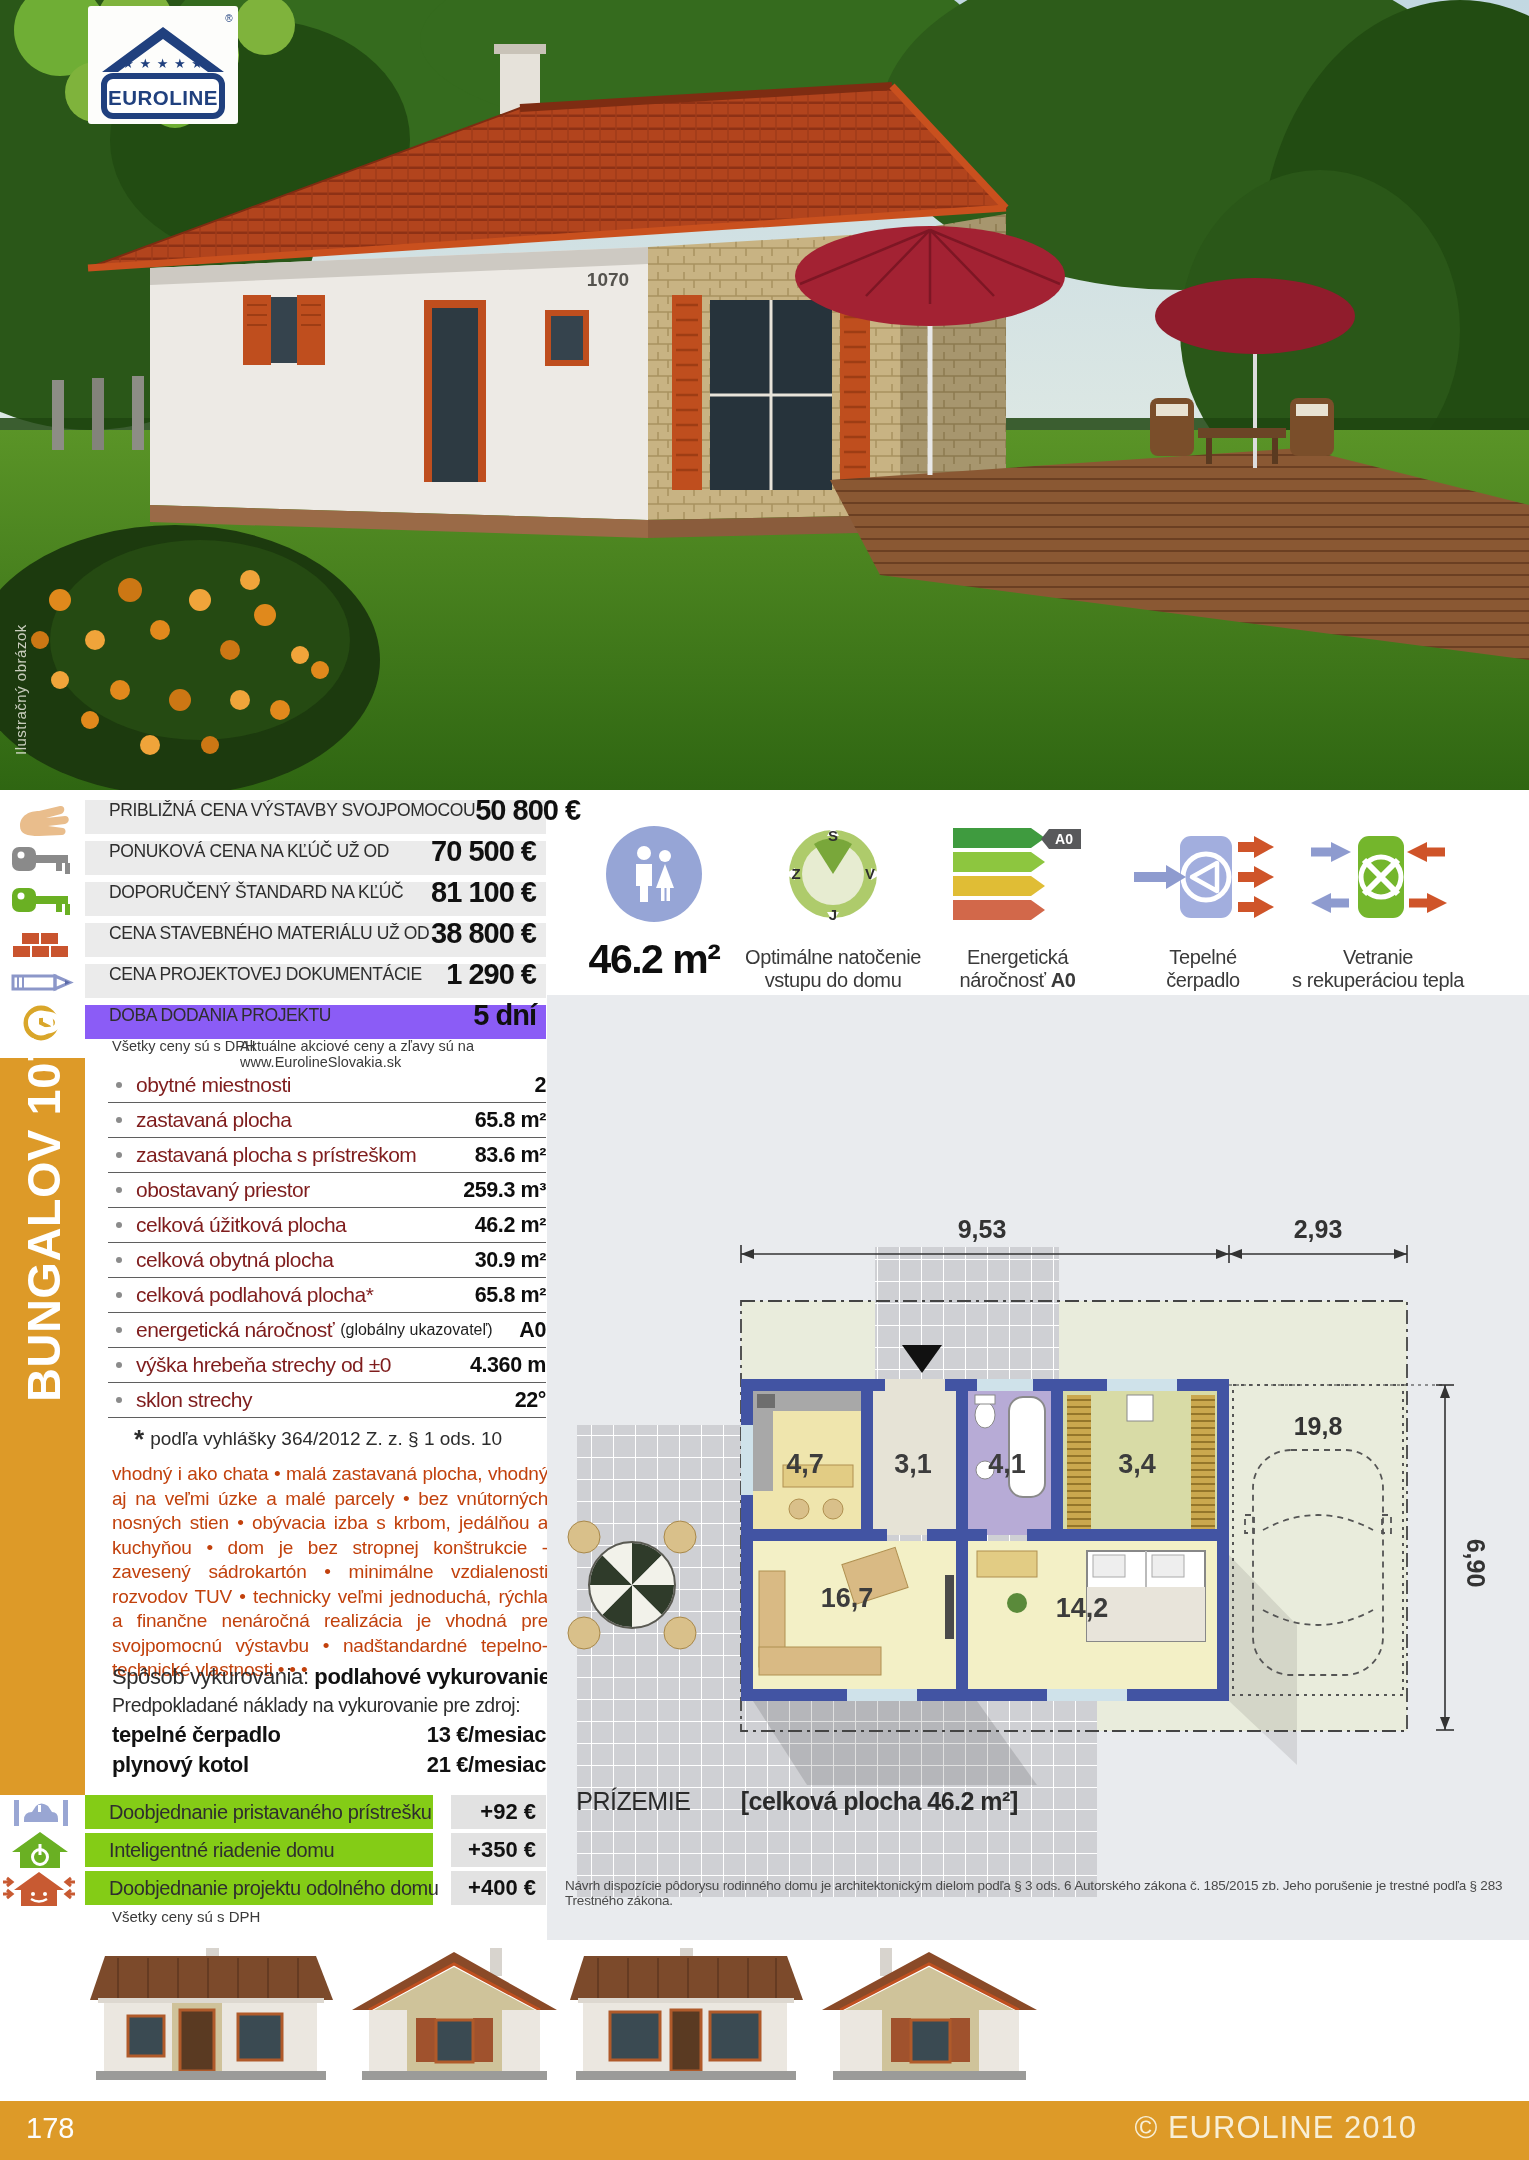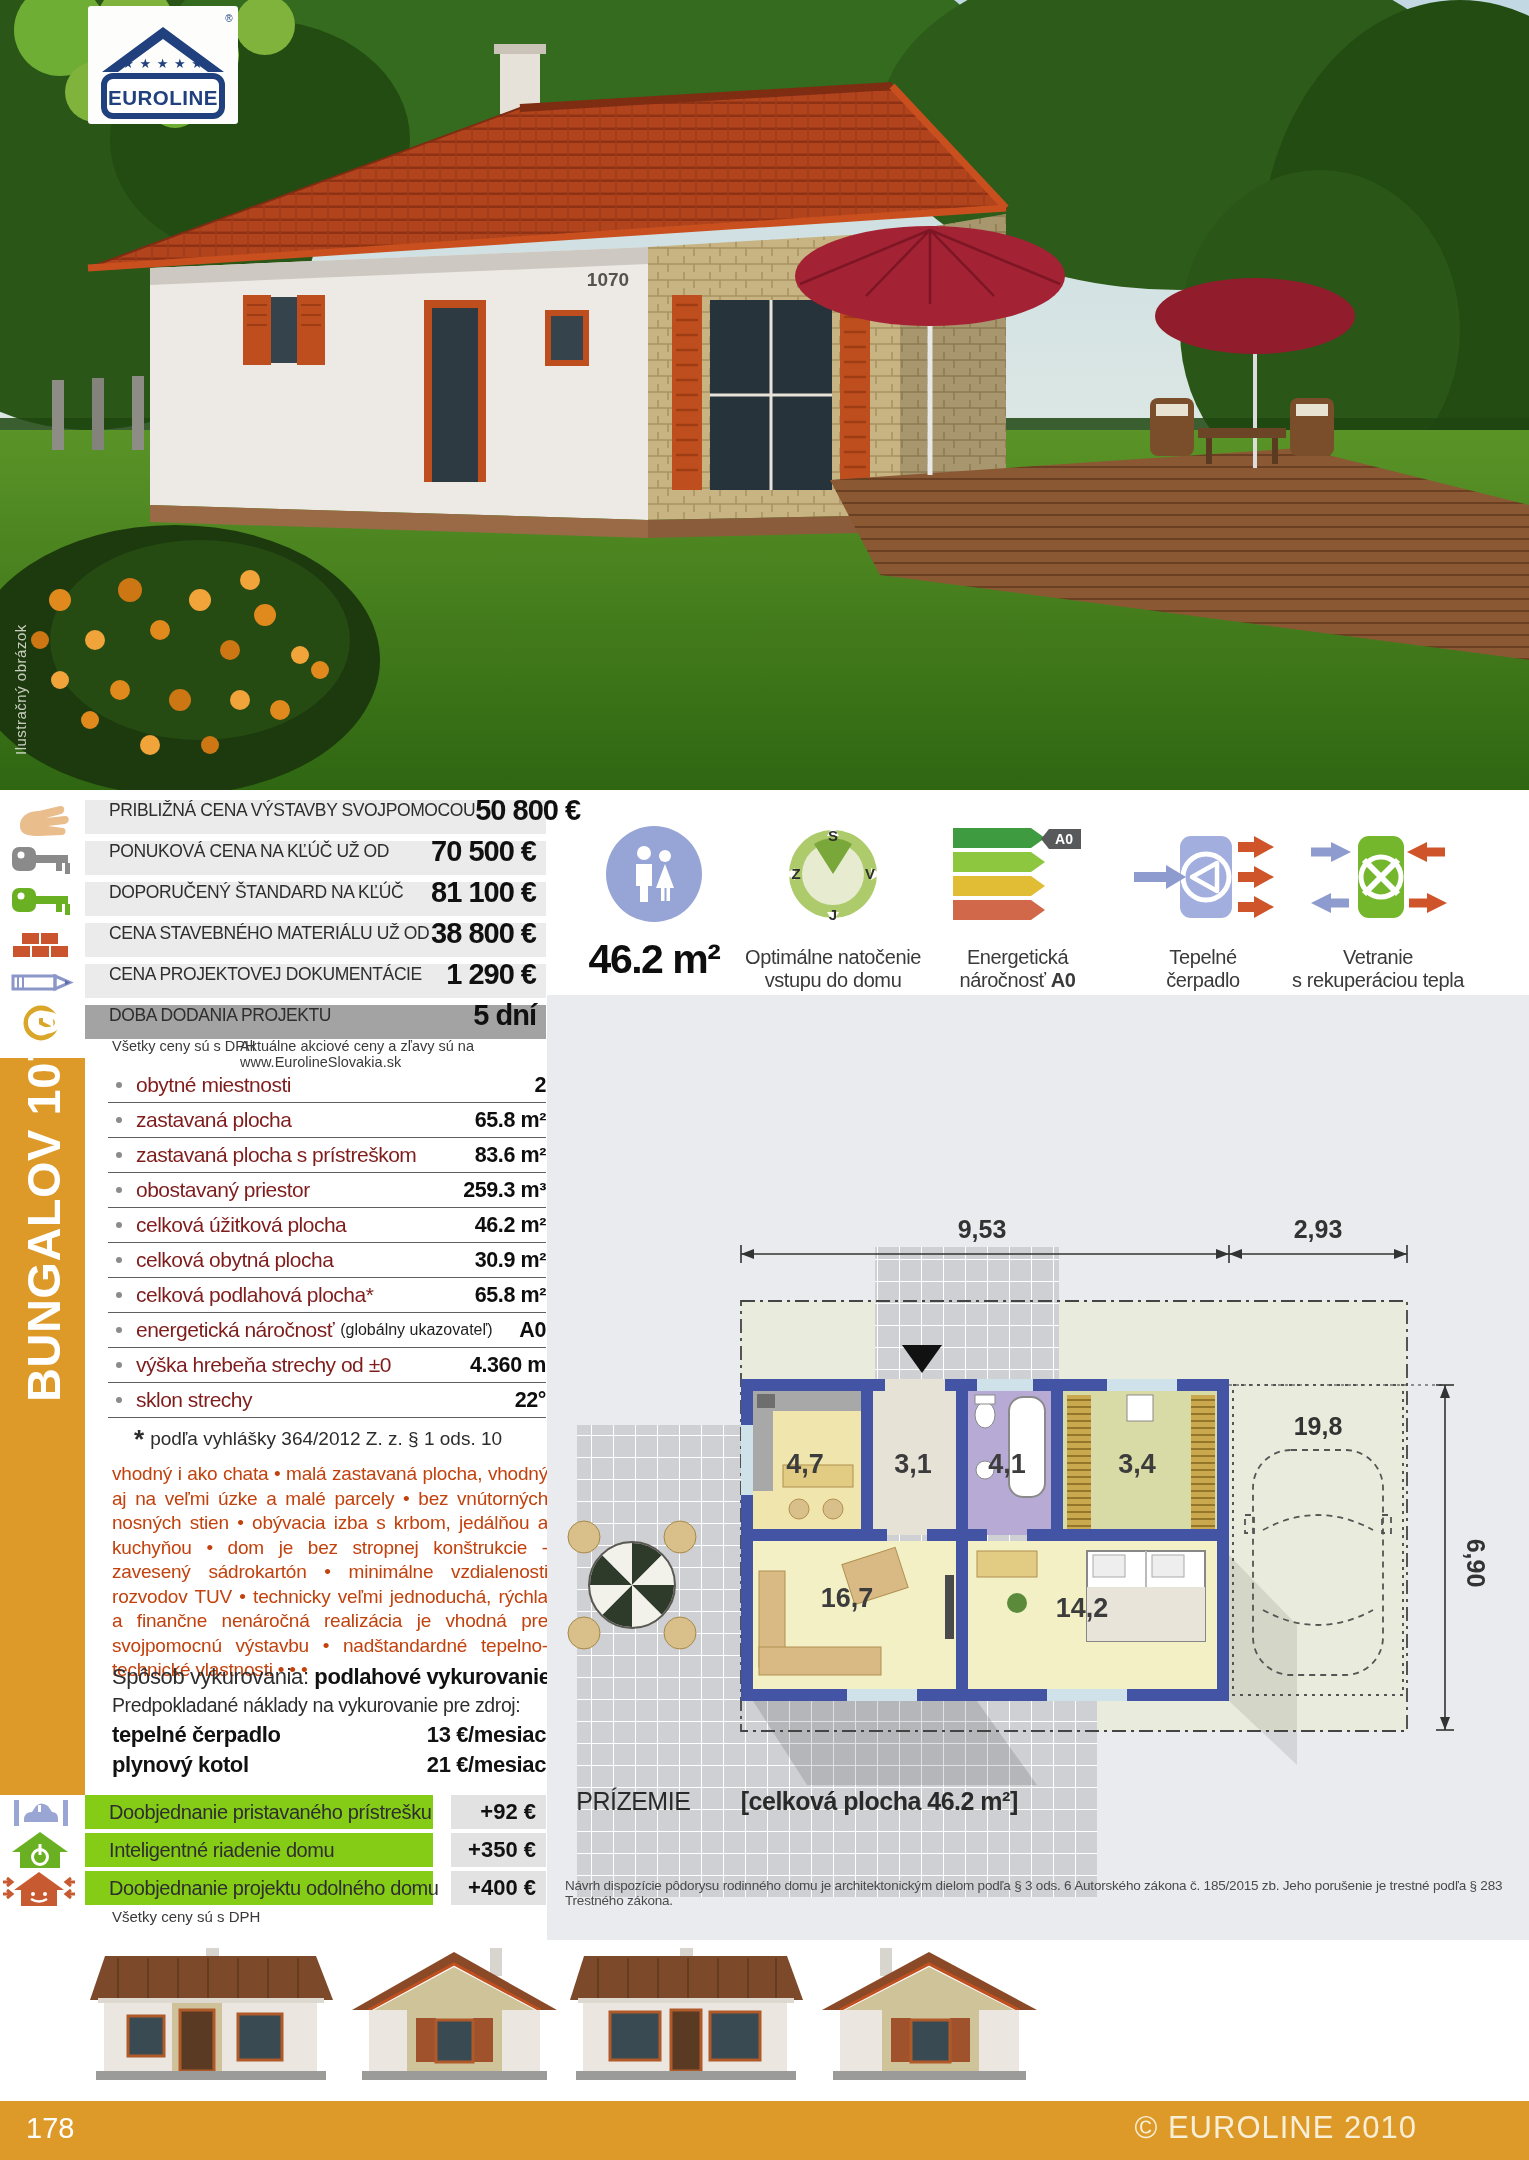--- a/index.html
+++ b/index.html
@@ -3,21 +3,21 @@
 <meta charset="utf-8">
 <style>
   html,body{margin:0;padding:0;}
   body{width:1529px;height:2160px;position:relative;background:#fff;
        font-family:"Liberation Sans", sans-serif;overflow:hidden;}
   .abs{position:absolute;}
   
   .prow{position:absolute;left:85px;width:461px;height:34px;background:#ebebeb;
         display:flex;align-items:center;justify-content:space-between;
         padding:0 10px 14px 24px;box-sizing:border-box;}
-  .prow.dark{background:#a3a3a3;}
+  .prow.dark{background:#8b5cf6;}
   .plabel{font-size:17.5px;letter-spacing:-0.4px;color:#2e2e2e;white-space:nowrap;}
   .pvalue{font-size:29px;font-weight:bold;color:#101010;letter-spacing:-1px;white-space:nowrap;text-align:center;}
   .pnote{position:absolute;left:112px;top:1038px;width:440px;font-size:14.5px;color:#3a3a3a;}
   .pnote .r{position:absolute;left:128px;top:0;}
   .icn{position:absolute;left:8px;width:66px;height:40px;}
   
   .sidebar{position:absolute;left:0;top:1058px;width:85px;height:737px;background:#dd9a28;}
   .sidebar-text{position:absolute;left:16px;top:1402px;transform:rotate(-90deg);
         transform-origin:0 0;font-size:47px;font-weight:bold;color:#fff;
         letter-spacing:0.5px;white-space:nowrap;}

